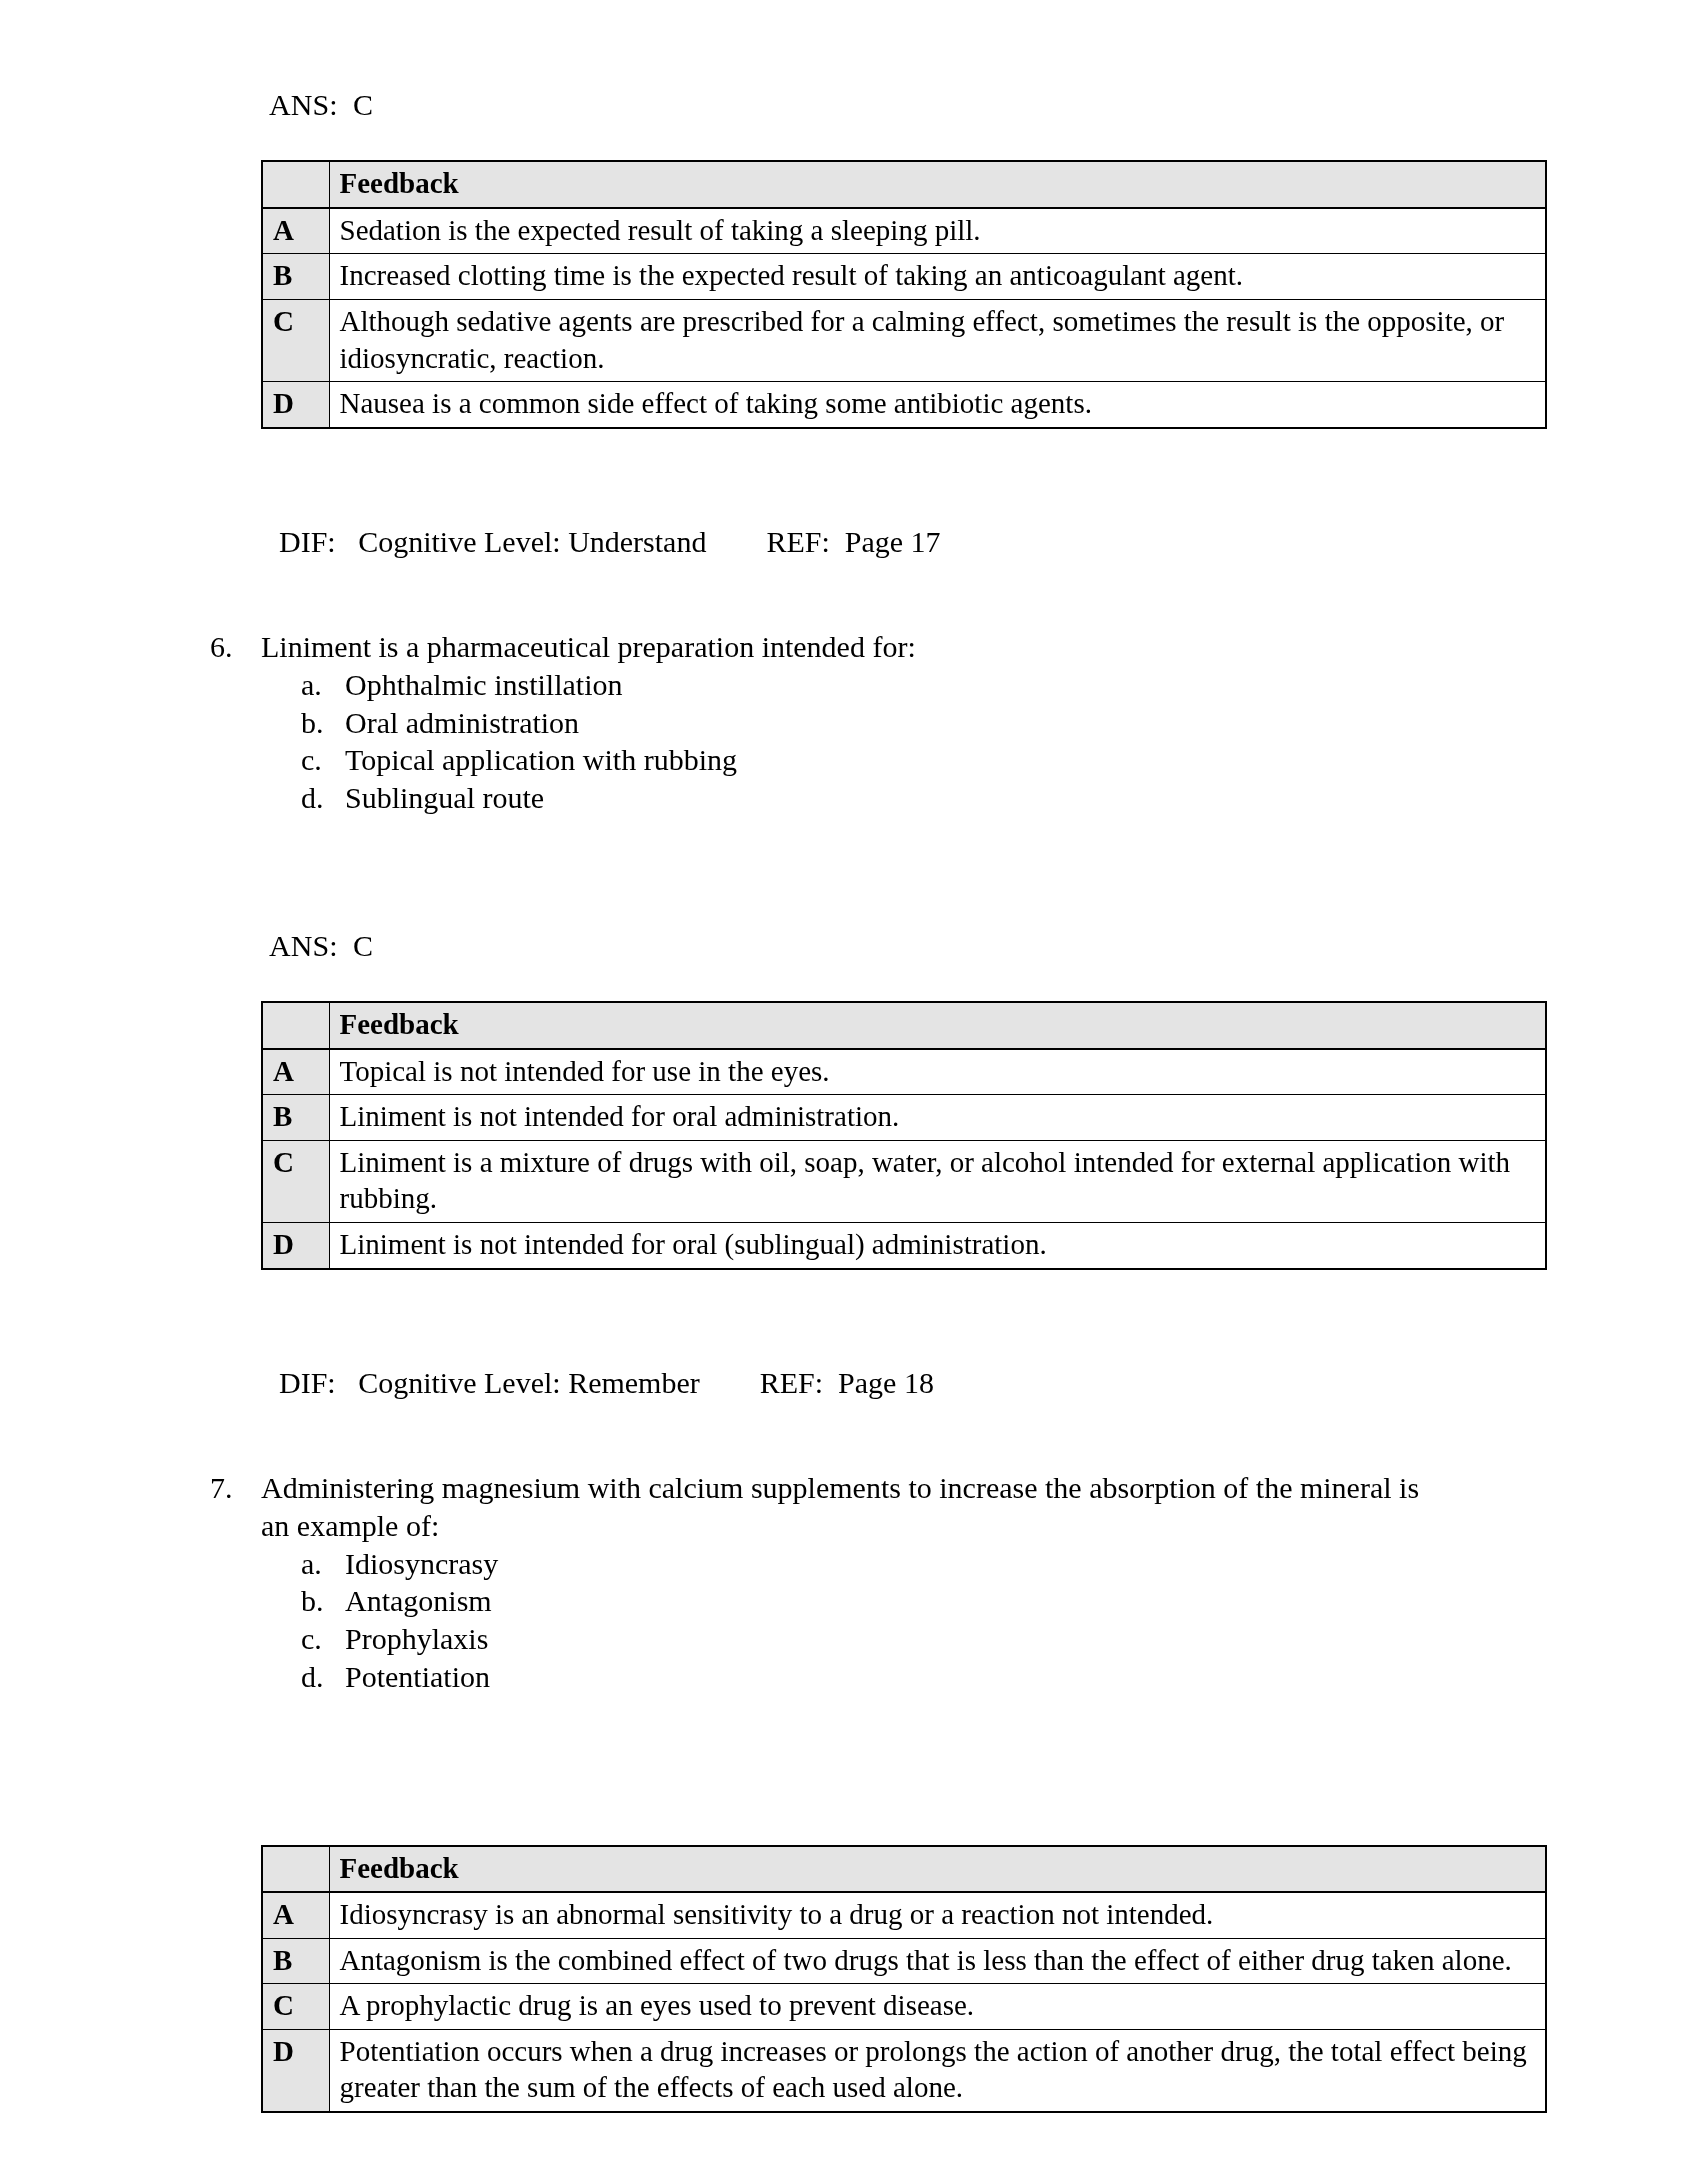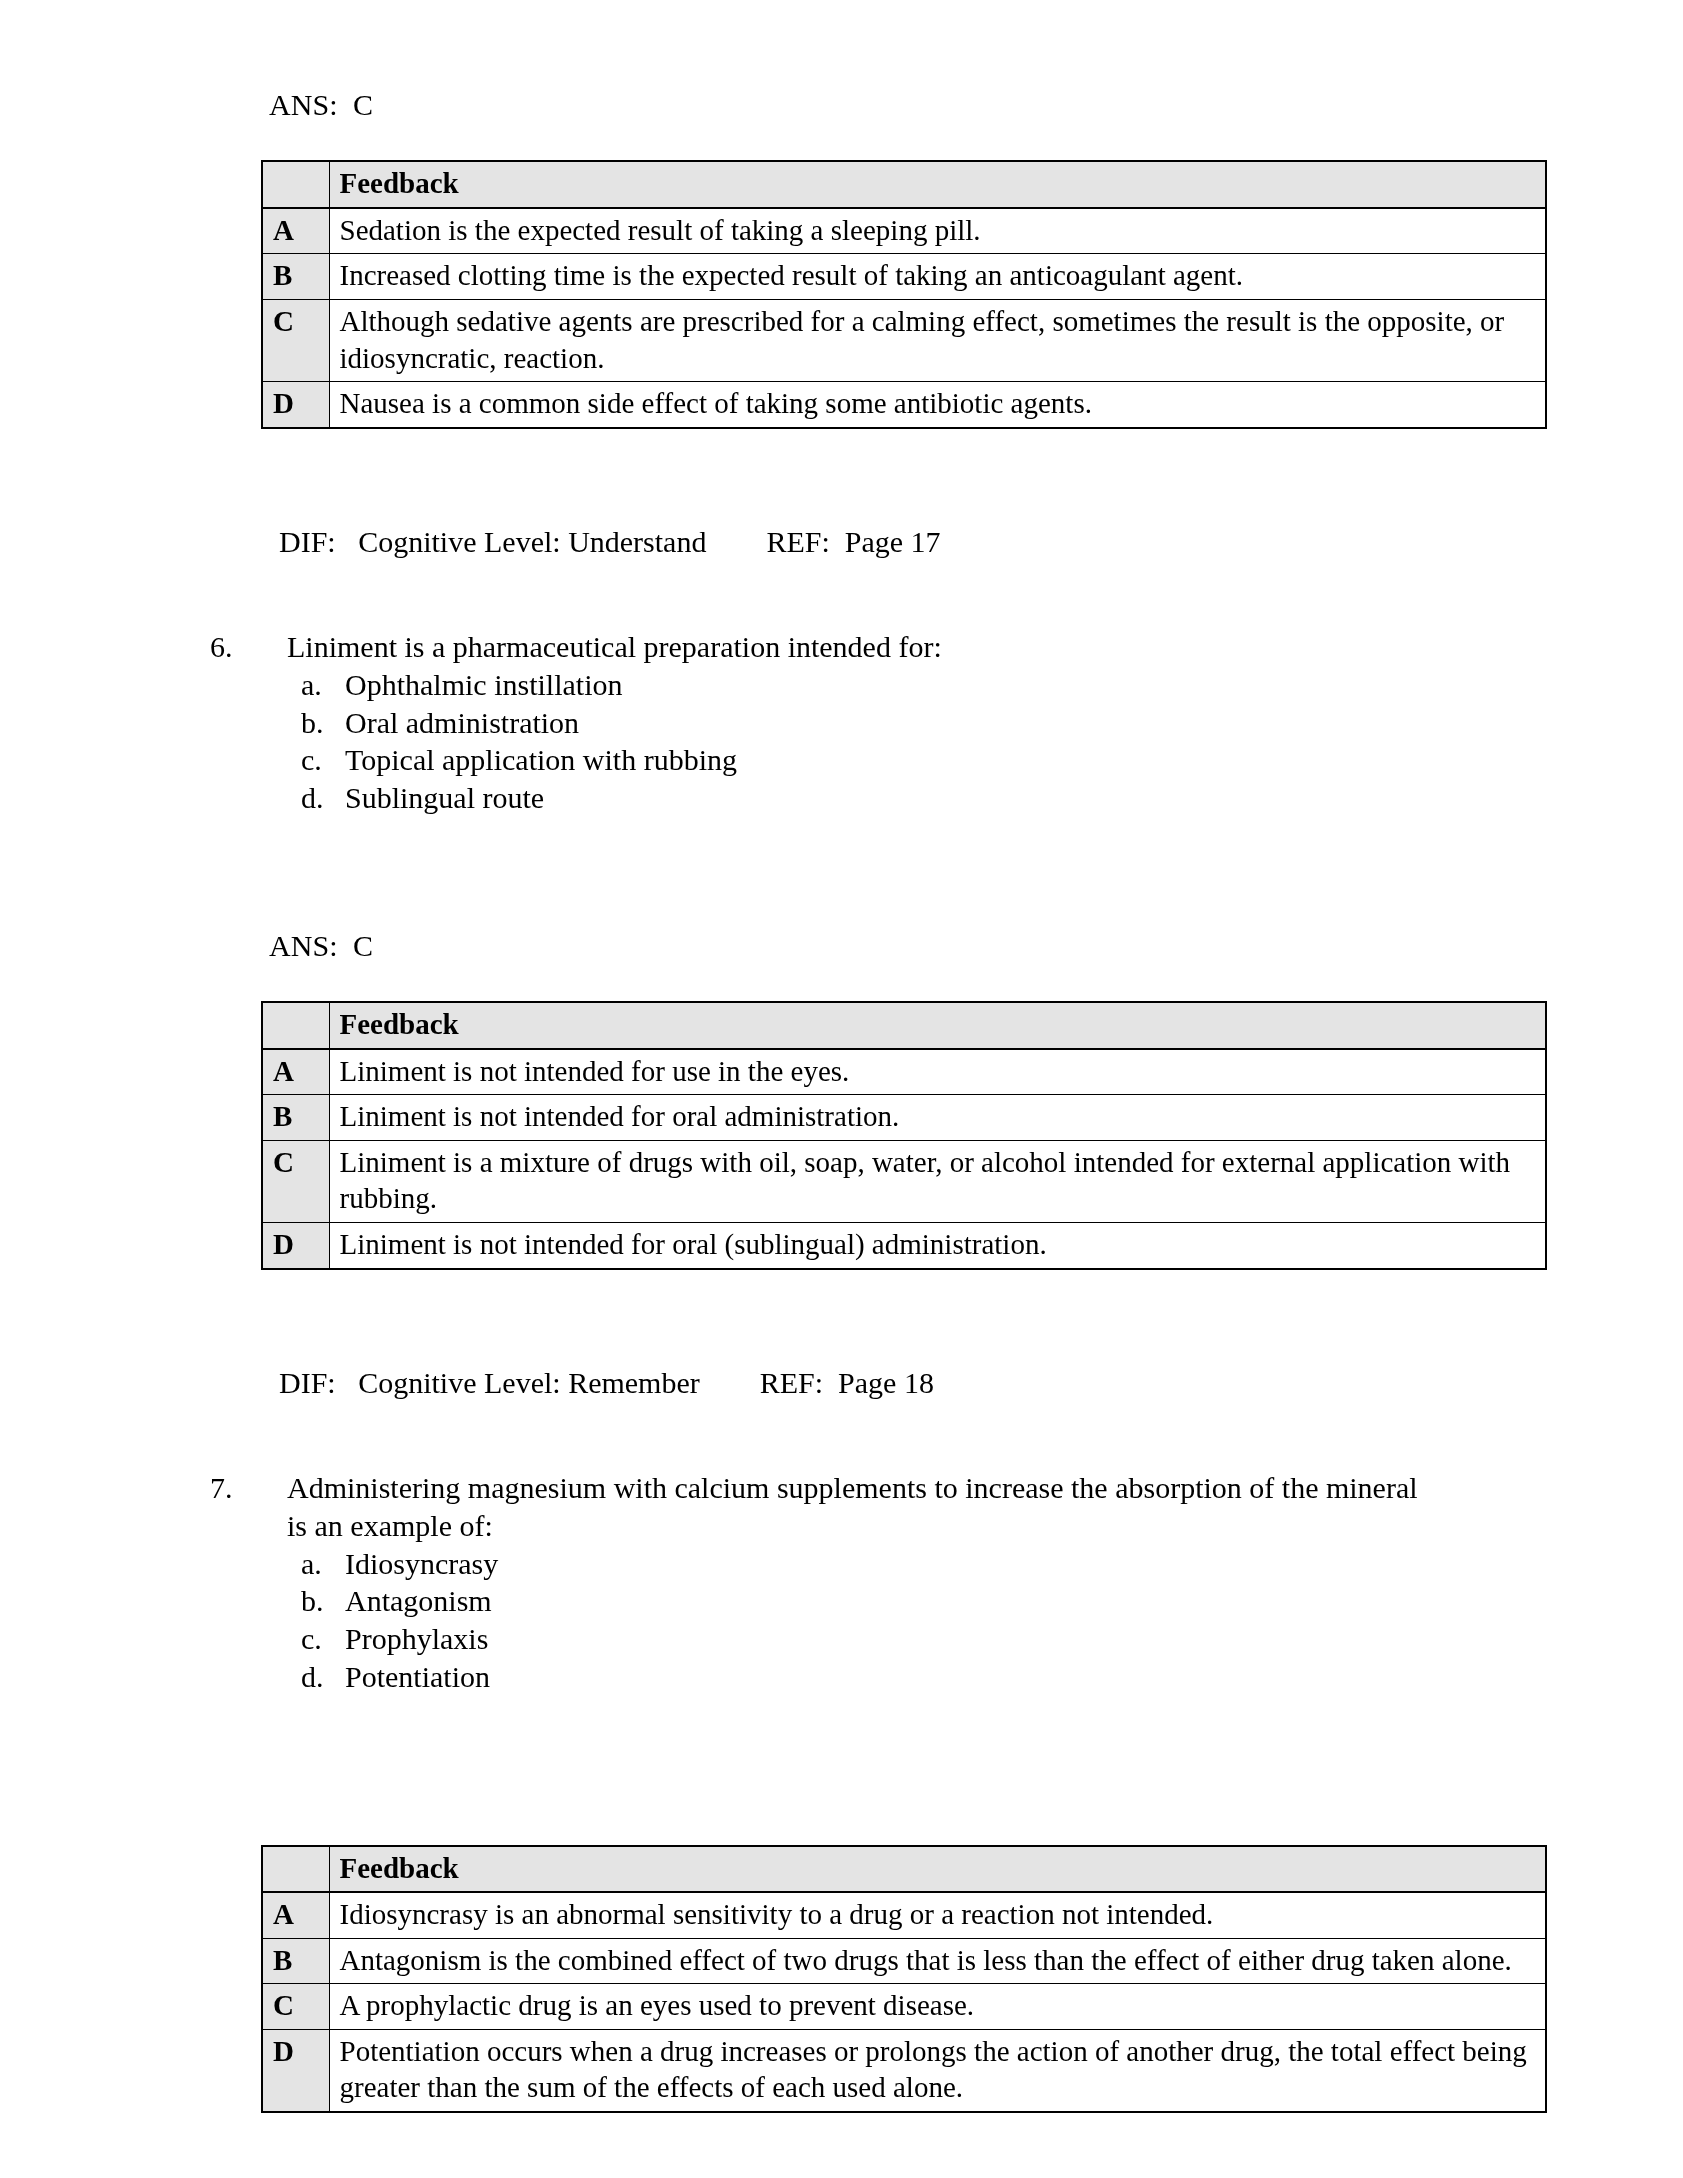--- a/index.html
+++ b/index.html
@@ -90,21 +90,20 @@
     align-items: flex-start;
   }
   .q-num {
     width: 51px;
     flex: 0 0 51px;
     margin-left: -59px;
     text-align: left;
   }
   .q-stem {
     flex: 1 1 auto;
-    margin-left: 26px;
   }
   .options {
     margin-top: 0;
   }
   .option-row {
     display: flex;
     align-items: flex-start;
     font-size: 30px;
     line-height: 1.26;
     margin-left: 32px;
@@ -203,21 +202,21 @@
         <col class="label-col">
         <col>
       </colgroup>
     <tbody>
       <tr>
         <td class="fb-head-label">&nbsp;</td>
         <td class="fb-head-text">Feedback</td>
       </tr>
       <tr>
         <td class="fb-label">A</td>
-        <td class="fb-text">Liniment is not intended for use in the eyes.</td>
+        <td class="fb-text">Topical is not intended for use in the eyes.</td>
       </tr>
       <tr>
         <td class="fb-label">B</td>
         <td class="fb-text">Liniment is not intended for oral administration.</td>
       </tr>
       <tr>
         <td class="fb-label">C</td>
         <td class="fb-text">Liniment is a mixture of drugs with oil, soap, water, or alcohol intended for external application with rubbing.</td>
       </tr>
       <tr>

